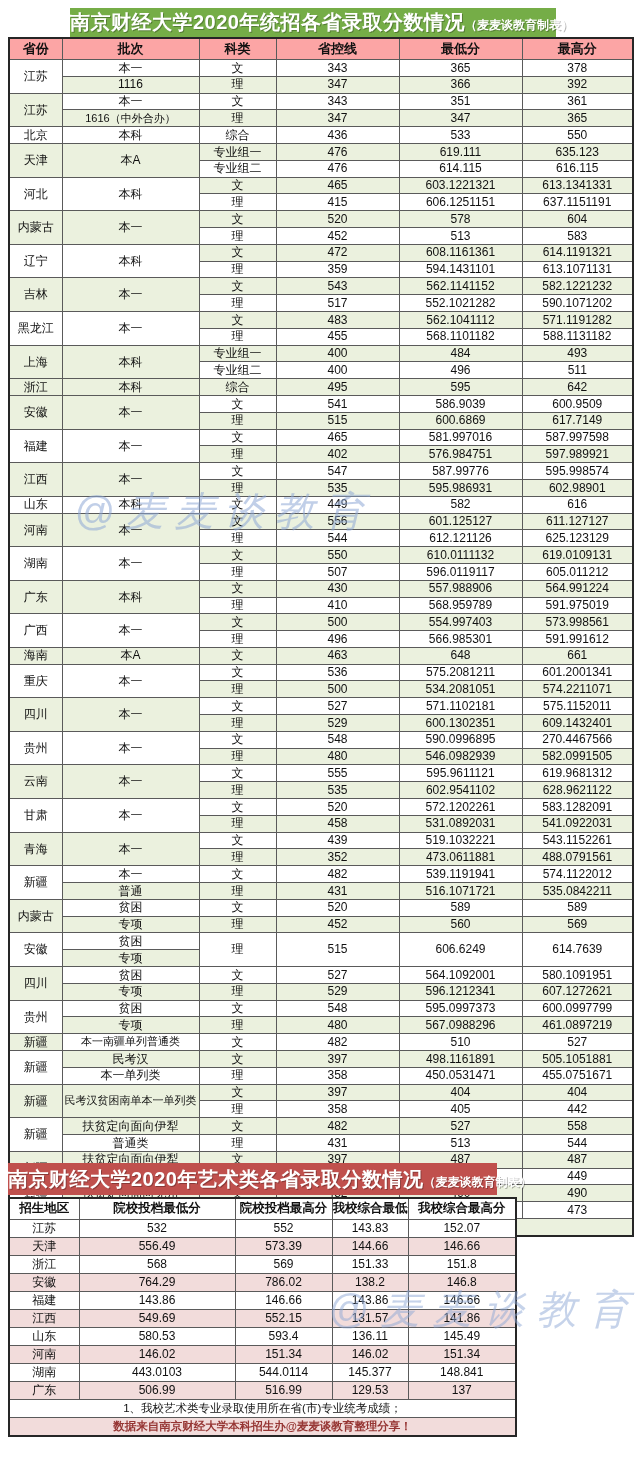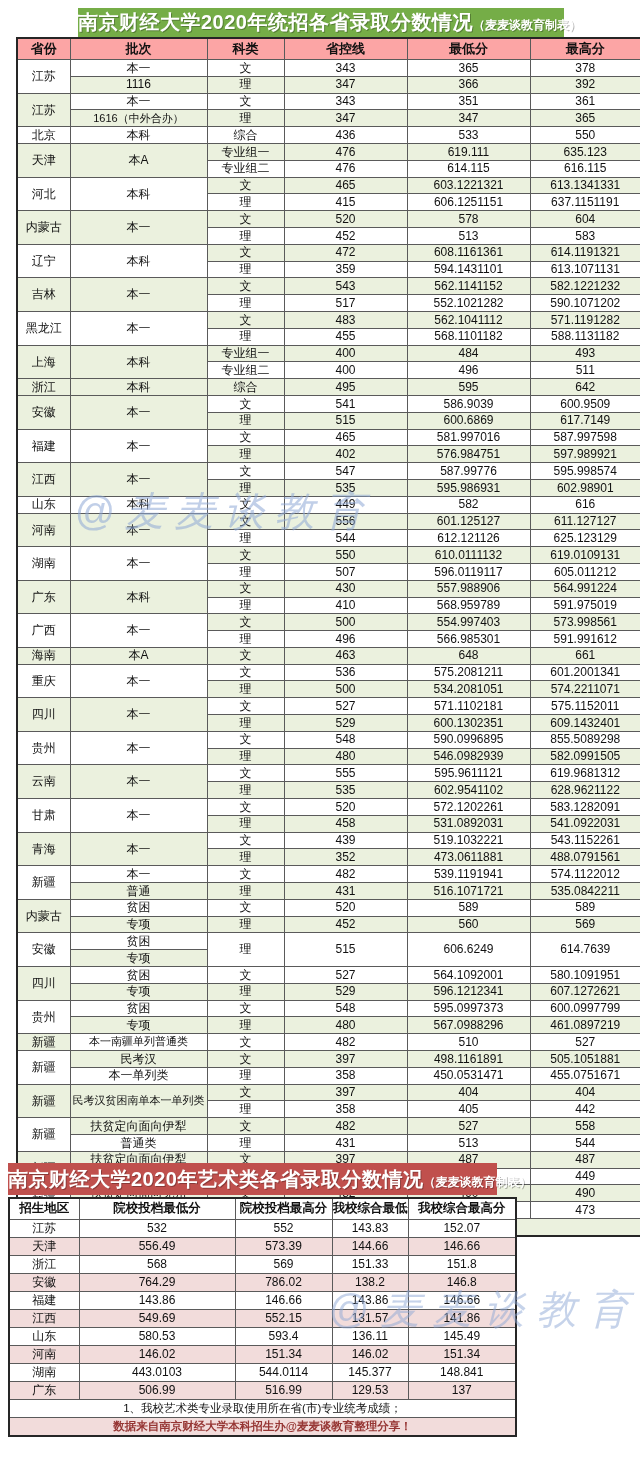--- a/index.html
+++ b/index.html
@@ -1,21 +1,21 @@
 <!DOCTYPE html>
 <html><head>
 <meta charset="utf-8">
 <style>
   html,body{margin:0;padding:0;}
   body{width:640px;height:1464px;background:#ffffff;position:relative;
        font-family:"Liberation Sans","DejaVu Sans",sans-serif;color:#111;}
   .canvas{position:absolute;inset:0;overflow:hidden;}
 
   
-  .main-wrap{position:absolute;left:16px;top:8px;width:552px;}
+  .main-wrap{position:absolute;left:8px;top:8px;width:552px;}
   .title-row{position:relative;height:29px;}
   .title-bar{color:#fff;font-weight:bold;text-align:center;white-space:nowrap;
              text-shadow:1px 1px 0 rgba(0,0,0,.28);}
   .title-bar .main-t{font-size:20px;letter-spacing:.5px;}
   .title-bar .suffix{font-size:12px;font-weight:bold;}
   .green-bar{position:absolute;left:62px;top:0;width:486px;height:29px;line-height:29px;
              background:#75ad47;}
   table.mt{width:624px;border-collapse:collapse;table-layout:fixed;font-size:12px;
            border:2px solid #262626;}
   table.mt td{border:1px solid #5a5a5a;text-align:center;padding:0;height:15.8px;
@@ -362,21 +362,21 @@
             <td class="g">529</td>
             <td class="g">600.1302351</td>
             <td class="g">609.1432401</td>
           </tr>
           <tr class="bt">
             <td class="w" rowspan="2">贵州</td>
             <td class="w" rowspan="2">本一</td>
             <td class="w">文</td>
             <td class="w">548</td>
             <td class="w">590.0996895</td>
-            <td class="w">855.5089298</td>
+            <td class="w">270.4467566</td>
           </tr>
           <tr>
             <td class="g">理</td>
             <td class="g">480</td>
             <td class="g">546.0982939</td>
             <td class="g">582.0991505</td>
           </tr>
           <tr class="bt">
             <td class="g" rowspan="2">云南</td>
             <td class="g" rowspan="2">本一</td>

